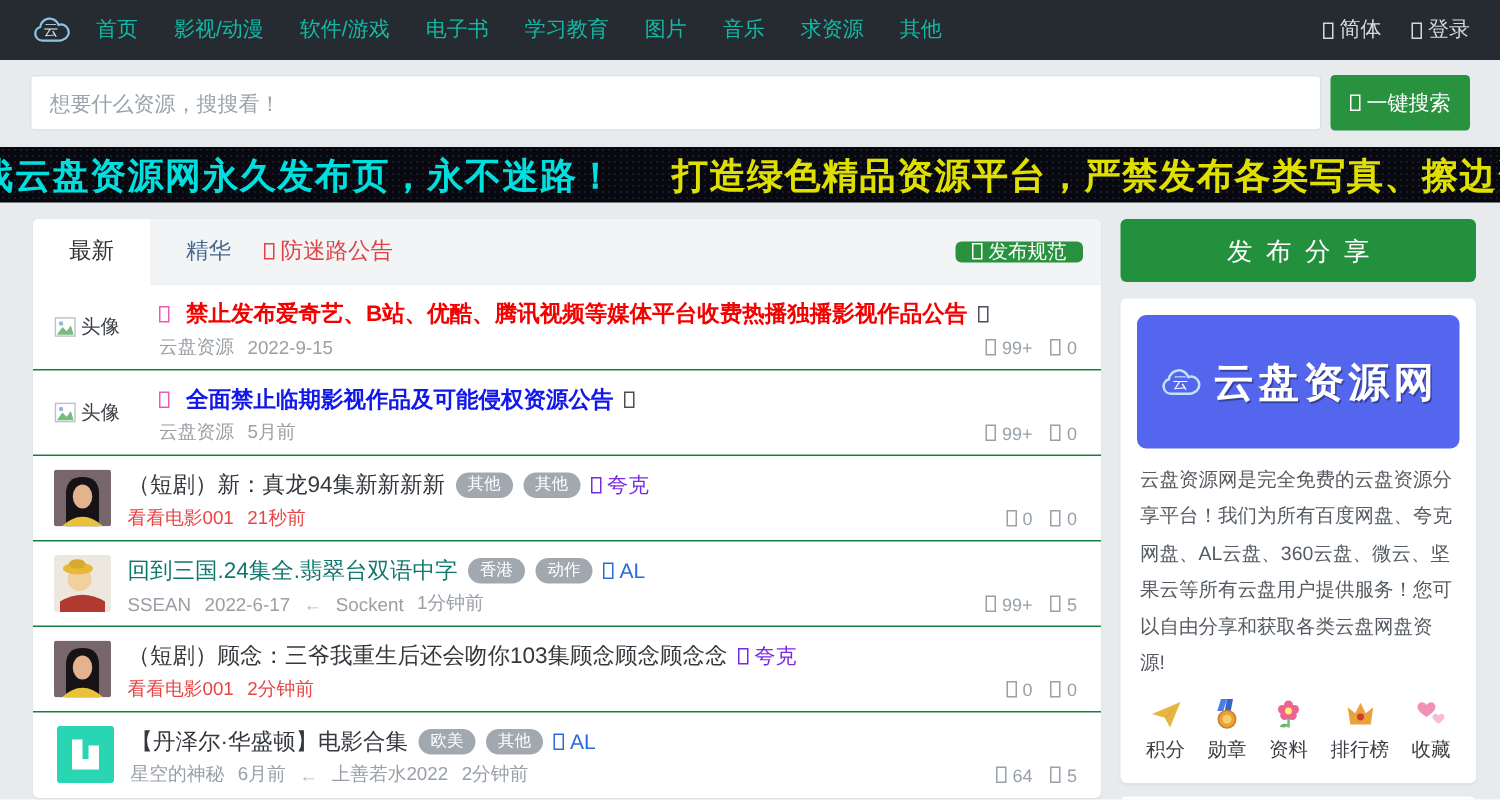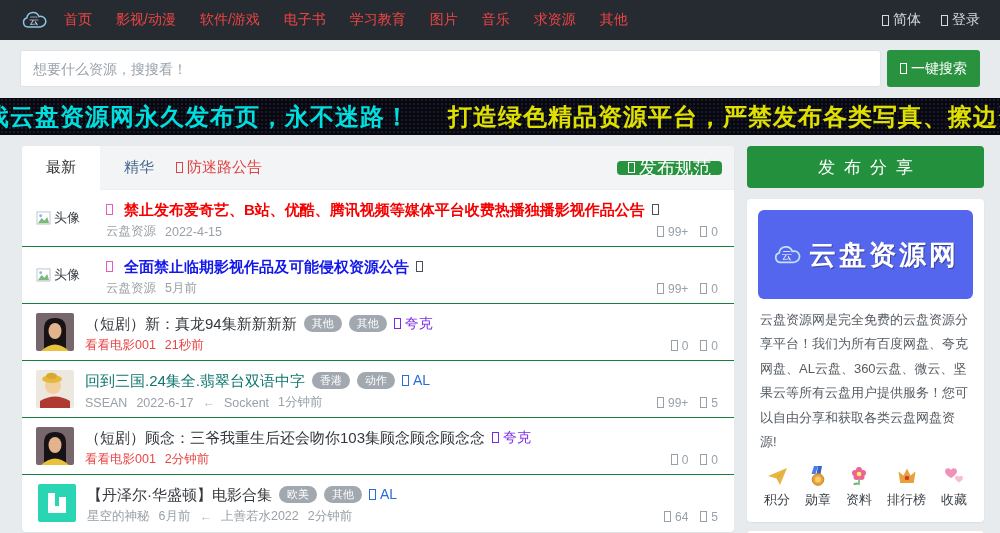--- a/index.html
+++ b/index.html
@@ -6,21 +6,21 @@
   html,body { width:1000px; height:533px; overflow:hidden; }
   body { font-family:"Liberation Sans","DejaVu Sans",sans-serif; background:#e8ebee; font-size:14px; color:#333; }
 
   
   .tf { display:inline-block; width:7px; height:11px; border:1px solid currentColor; margin-right:4px; vertical-align:-1px; flex:none; }
 
   
   .navbar { height:40px; background:#262b31; display:flex; align-items:center; padding:0 20px; color:#d6d9dd; }
   .nav-logo { width:30px; height:24px; margin-right:14px; }
   .nav-menu { display:flex; align-items:center; gap:24px; }
-  .nav-item { color:#ef4444; font-size:14px; cursor:pointer; white-space:nowrap; }
+  .nav-item { color:#14b8a6; font-size:14px; cursor:pointer; white-space:nowrap; }
   .nav-right { margin-left:auto; display:flex; gap:20px; align-items:center; }
   .nav-right span { cursor:pointer; display:inline-flex; align-items:center; }
 
   
   .searchbar { display:flex; align-items:center; padding:10px 20px 9px; gap:6px; background:#e8ebee; }
   .search-input { flex:1; height:37px; border:1px solid #dfe3e6; border-radius:3px; background:#fff; padding:0 12px; font-size:14px; color:#a21caf; outline:none; font-family:inherit; }
   .search-input::placeholder { color:#9aa3ab; }
   .search-btn { height:37px; padding:0 13px; background:#28923e; color:#fff; border:none; border-radius:3px; font-size:14px; cursor:pointer; display:inline-flex; align-items:center; font-family:inherit; white-space:nowrap; }
 
   
@@ -31,21 +31,21 @@
 
   
   .content { display:flex; gap:13px; padding:11px 16px 0 22px; align-items:flex-start; }
   .main-panel { flex:1; background:#fff; border-radius:4px; box-shadow:0 1px 2px rgba(0,0,0,.05); overflow:hidden; height:386px; }
 
   
   .tabs-bar { background:#f2f4f6; height:44px; display:flex; align-items:center; border-bottom:1px solid #edf0f2; }
   .tab-active { background:#fff; height:44px; display:flex; align-items:center; padding:0 24px; font-size:15px; color:#333; cursor:pointer; }
   .tab-link { margin-left:24px; font-size:15px; color:#48688f; cursor:pointer; }
   .tab-notice { margin-left:22px; font-size:15px; color:#e04343; cursor:pointer; display:inline-flex; align-items:center; }
-  .rules-btn { margin-left:auto; margin-right:12px; background:#28923e; color:#fff; border:none; border-radius:4px; height:14px; padding:0 11px; font-size:18px; cursor:pointer; display:inline-flex; align-items:center; font-family:inherit; }
+  .rules-btn { margin-left:auto; margin-right:12px; background:#28923e; color:#fff; border:none; border-radius:4px; height:14px; padding:0 11px; font-size:13px; cursor:pointer; display:inline-flex; align-items:center; font-family:inherit; }
 
   
   .post { display:flex; padding:9px 16px 0 14px; height:57px; border-bottom:1px solid #15803d; }
   .post:last-child { border-bottom:none;padding-left:16px; }
   .avatar { width:38px; height:38px; flex:none; margin-right:11px; border-radius:2px; overflow:hidden; }
   .avatar svg { display:block; }
   .avatar-broken { width:62px; height:38px; flex:none; margin-right:8px; display:flex; align-items:center; gap:3px; color:#3a3f45; font-size:13px; }
   .pcol { flex:1; min-width:0; }
   .trow { display:flex; align-items:center; gap:7px; line-height:21px; white-space:nowrap; overflow:hidden; }
   .ptitle { font-size:15px; text-decoration:none; cursor:pointer; }
@@ -150,21 +150,21 @@
         <span>头像</span>
       </span>
       <div class="pcol">
         <div class="trow">
           <i class="tf tf-pink"></i>
           <a class="ptitle t-red">禁止发布爱奇艺、B站、优酷、腾讯视频等媒体平台收费热播独播影视作品公告</a>
           <i class="tf tf-dark"></i>
         </div>
         <div class="mrow">
           <span>云盘资源</span>
-          <span>2022-4-15</span>
+          <span>2022-9-15</span>
           <span class="counts">
             <span class="cnt">
                 <i class="tf"></i>
                 <span>99+</span>
               </span>
             <span class="cnt">
                 <i class="tf"></i>
                 <span>0</span>
               </span>
           </span>

